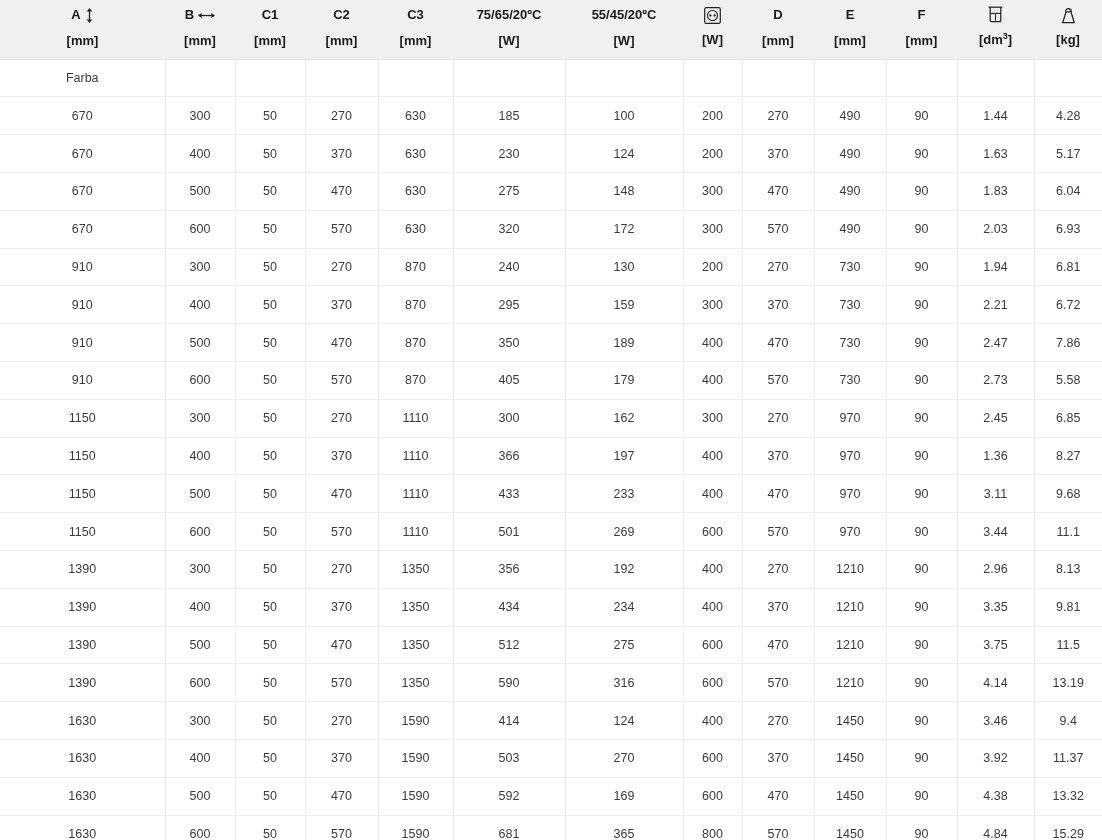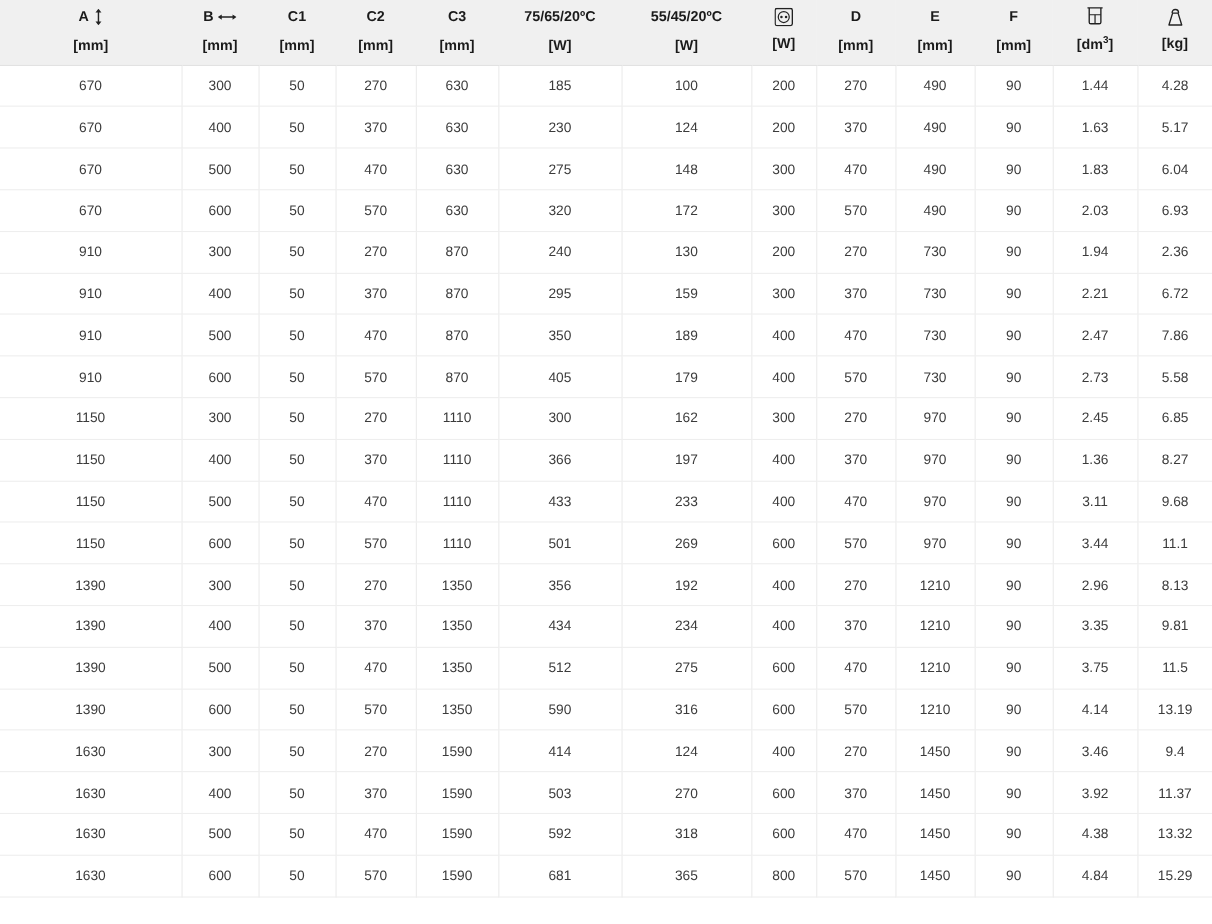--- a/index.html
+++ b/index.html
@@ -221,20 +221,35 @@
                 <path d="M5.6 4.8 Q5.6 1.6 8.5 1.6 Q11.4 1.6 11.4 4.8" fill="none" stroke="#222" stroke-width="1.25"></path>
                 <path d="M6.0 4.9 L11.0 4.9 L14.3 15.7 L2.7 15.7 Z" fill="none" stroke="#222" stroke-width="1.25" stroke-linejoin="round"></path>
               </svg>
             </span>
           </div>
           <span class="hdr-unit" data-name="column-header-unit">[kg]</span>
         </th>
       </tr>
   </thead>
   <tbody data-name="table-body">
+      <tr data-name="farba-row">
+        <td data-name="farba-label-cell">Farba</td>
+        <td data-name="farba-empty-cell"></td>
+        <td data-name="farba-empty-cell"></td>
+        <td data-name="farba-empty-cell"></td>
+        <td data-name="farba-empty-cell"></td>
+        <td data-name="farba-empty-cell"></td>
+        <td data-name="farba-empty-cell"></td>
+        <td data-name="farba-empty-cell"></td>
+        <td data-name="farba-empty-cell"></td>
+        <td data-name="farba-empty-cell"></td>
+        <td data-name="farba-empty-cell"></td>
+        <td data-name="farba-empty-cell"></td>
+        <td data-name="farba-empty-cell"></td>
+      </tr>
       <tr data-name="table-row">
         <td data-name="cell-a">670</td>
         <td data-name="cell-b">300</td>
         <td data-name="cell-c1">50</td>
         <td data-name="cell-c2">270</td>
         <td data-name="cell-c3">630</td>
         <td data-name="cell-p1">185</td>
         <td data-name="cell-p2">100</td>
         <td data-name="cell-el">200</td>
         <td data-name="cell-d">270</td>
@@ -294,21 +309,21 @@
         <td data-name="cell-c1">50</td>
         <td data-name="cell-c2">270</td>
         <td data-name="cell-c3">870</td>
         <td data-name="cell-p1">240</td>
         <td data-name="cell-p2">130</td>
         <td data-name="cell-el">200</td>
         <td data-name="cell-d">270</td>
         <td data-name="cell-e">730</td>
         <td data-name="cell-f">90</td>
         <td data-name="cell-v">1.94</td>
-        <td data-name="cell-kg">2.36</td>
+        <td data-name="cell-kg">6.81</td>
       </tr>
       <tr data-name="table-row">
         <td data-name="cell-a">910</td>
         <td data-name="cell-b">400</td>
         <td data-name="cell-c1">50</td>
         <td data-name="cell-c2">370</td>
         <td data-name="cell-c3">870</td>
         <td data-name="cell-p1">295</td>
         <td data-name="cell-p2">159</td>
         <td data-name="cell-el">300</td>
@@ -498,21 +513,21 @@
         <td data-name="cell-v">3.92</td>
         <td data-name="cell-kg">11.37</td>
       </tr>
       <tr data-name="table-row">
         <td data-name="cell-a">1630</td>
         <td data-name="cell-b">500</td>
         <td data-name="cell-c1">50</td>
         <td data-name="cell-c2">470</td>
         <td data-name="cell-c3">1590</td>
         <td data-name="cell-p1">592</td>
-        <td data-name="cell-p2">318</td>
+        <td data-name="cell-p2">169</td>
         <td data-name="cell-el">600</td>
         <td data-name="cell-d">470</td>
         <td data-name="cell-e">1450</td>
         <td data-name="cell-f">90</td>
         <td data-name="cell-v">4.38</td>
         <td data-name="cell-kg">13.32</td>
       </tr>
       <tr data-name="table-row">
         <td data-name="cell-a">1630</td>
         <td data-name="cell-b">600</td>

